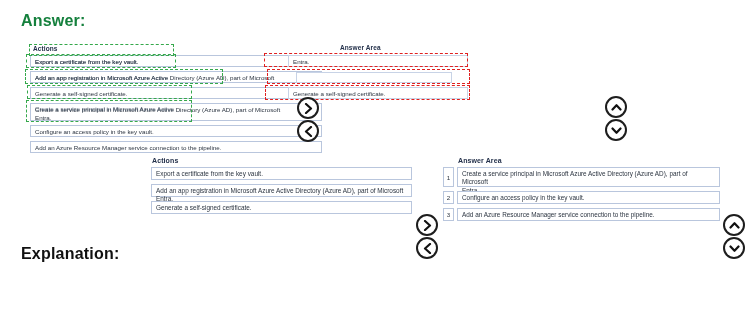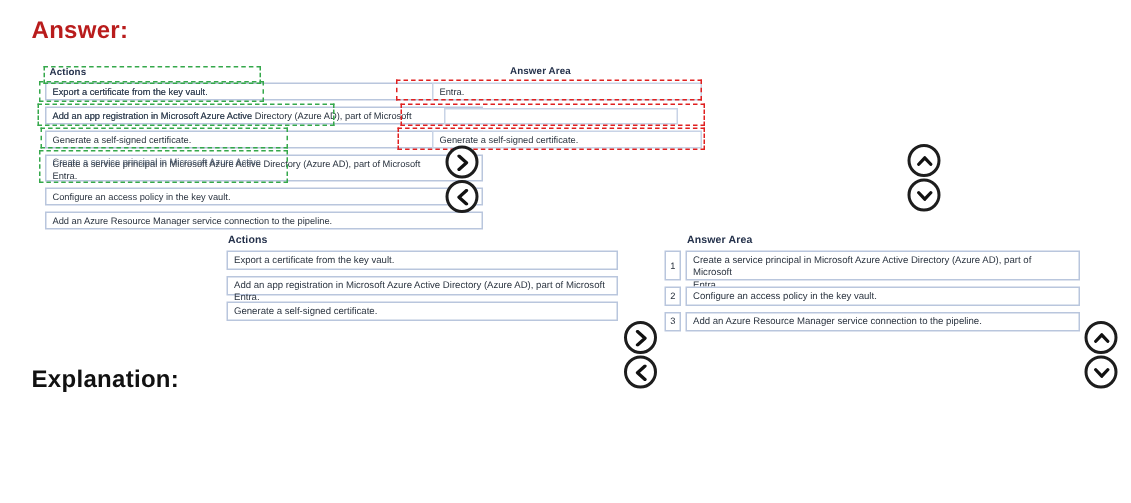--- a/index.html
+++ b/index.html
@@ -12,21 +12,21 @@
     position:relative;
   }
 
   
   .hdr{
     position:absolute;
     font-weight:bold;
     font-size:16px;
     letter-spacing:.2px;
   }
-  #answer-heading{left:21px;top:12px;color:#b91c1c;}
+  #answer-heading{left:21px;top:12px;color:#15803d;}
   #explanation-heading{left:21px;top:245px;color:#111111;}
 
   
   .widget{position:absolute;}
   .col-title{
     font-size:6.5px;
     font-weight:bold;
     color:#23304a;
     position:absolute;
     letter-spacing:.1px;

